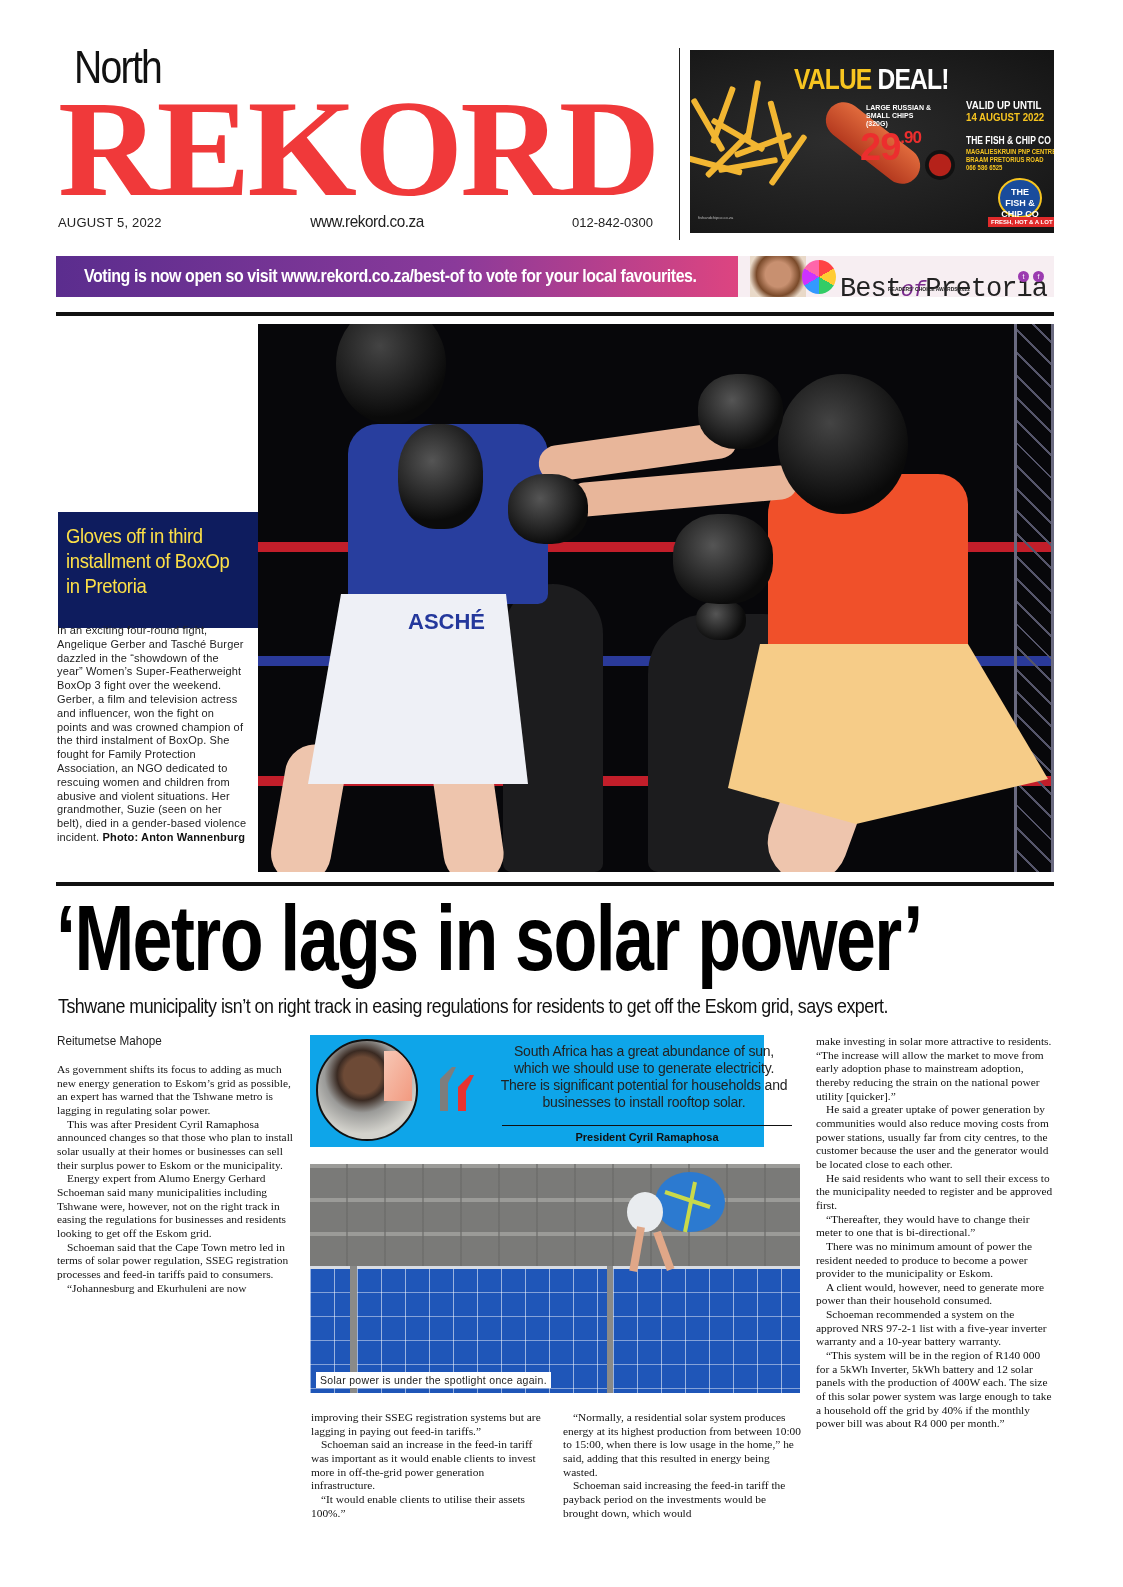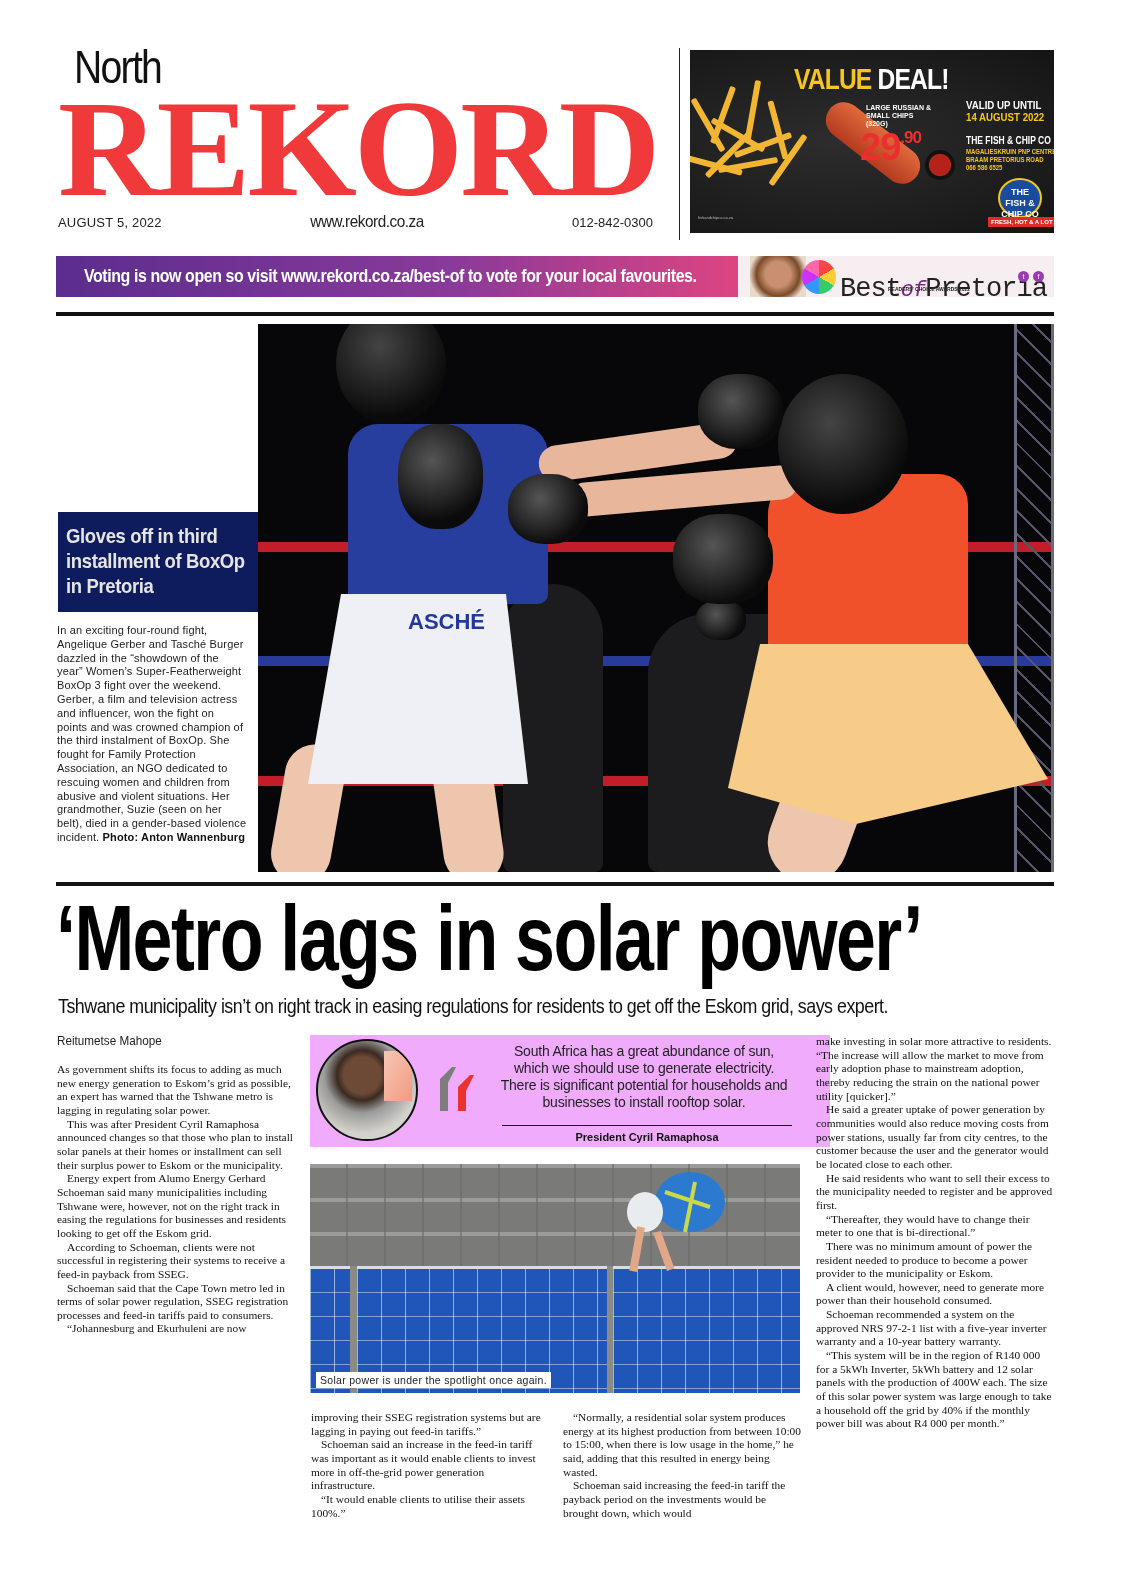--- a/index.html
+++ b/index.html
@@ -59,38 +59,38 @@
   .helmet { position: absolute; border-radius: 50%; background: radial-gradient(circle at 40% 35%, #444, #0a0a0a 70%); }
   .glove { position: absolute; border-radius: 45%; background: radial-gradient(circle at 40% 35%, #555, #0b0b0b 70%); }
   .arm { position: absolute; background: #e8b69a; border-radius: 20px; }
   .leg { position: absolute; background: #eec5ad; border-radius: 40px; }
   .shirt-orange { position: absolute; left: 510px; top: 150px; width: 200px; height: 190px; background: #f0502a; border-radius: 40px 30px 10px 10px; }
   .skirt-gold { position: absolute; left: 470px; top: 320px; width: 320px; height: 180px; background: #f6cc88; clip-path: polygon(10% 0, 75% 0, 100% 75%, 40% 100%, 0 80%); }
   .photographer { position: absolute; background: #1c1c1e; border-radius: 60px 60px 10px 10px; }
   .truss { position: absolute; right: 0; top: 0; width: 40px; height: 548px; border-left: 3px solid #6a6a80; border-right: 3px solid #6a6a80; background: repeating-linear-gradient(45deg, transparent 0 14px, #55556a 14px 16px); }
 
   
-  .cap-head { position: absolute; left: 58px; top: 512px; width: 200px; height: 100px; background: #0e1c5e; color: #e5e5e5; font-size: 21px; line-height: 25px; padding: 11px 8px; letter-spacing: -0.4px; font-weight: bold; }
+  .cap-head { position: absolute; left: 58px; top: 512px; width: 200px; height: 116px; background: #0e1c5e; color: #fde047; font-size: 21px; line-height: 25px; padding: 11px 8px; letter-spacing: -0.4px; }
   .cap-head span { display: block; transform: scaleX(0.88); transform-origin: left top; white-space: nowrap; }
   .cap-body { position: absolute; left: 57px; top: 624px; width: 190px; font-size: 11px; line-height: 13.8px; color: #222; letter-spacing: 0.15px; }
   .cap-body b { color: #111; }
 
   
   .headline { position: absolute; left: 56px; top: 888px; width: 1000px; font-family: "Liberation Sans", sans-serif; font-weight: bold; font-size: 92px; line-height: 100px; letter-spacing: -2px; color: #000; transform: scaleX(0.78); transform-origin: left top; white-space: nowrap; }
   .subhead { position: absolute; left: 58px; top: 994px; font-size: 21px; color: #111; letter-spacing: -0.6px; transform: scaleX(0.85); transform-origin: left top; white-space: nowrap; }
 
   
   .byline { position: absolute; left: 57px; top: 1033px; font-size: 13px; color: #222; transform: scaleX(0.9); transform-origin: left top; white-space: nowrap; }
   .col { position: absolute; font-family: "Liberation Serif", serif; font-size: 11.4px; line-height: 13.65px; color: #111; }
   .col p { text-indent: 0; }
   .col p + p { text-indent: 10px; }
   .col p.cont { text-indent: 0; }
 
   
-  .quote-box { position: absolute; left: 310px; top: 1035px; width: 520px; height: 112px; background: #f0abfc; }
+  .quote-box { position: absolute; left: 310px; top: 1035px; width: 454px; height: 112px; background: #0ea5e9; }
   .quote-photo { position: absolute; left: 6px; top: 4px; width: 102px; height: 102px; border-radius: 50%; border: 2px solid #111; background: radial-gradient(circle at 45% 35%, #6d4a36 0 22%, #3a2a22 30%, #9a9a98 45%, #d3d2cc 70%); overflow: hidden; }
   .quote-flag { position: absolute; right: 4px; top: 10px; width: 28px; height: 50px; background: linear-gradient(120deg, #f7c7b5, #f29a80); }
   .quote-mark { position: absolute; left: 126px; top: 30px; width: 40px; height: 48px; }
   .quote-text { position: absolute; left: 186px; top: 8px; width: 296px; text-align: center; font-size: 14px; line-height: 17px; color: #222; letter-spacing: -0.2px; }
   .quote-rule { position: absolute; left: 192px; top: 90px; width: 290px; height: 1px; background: #111; }
   .quote-attrib { position: absolute; left: 192px; top: 96px; width: 290px; text-align: center; font-size: 11px; font-weight: bold; color: #111; }
 
   
   .solar { position: absolute; left: 310px; top: 1164px; width: 490px; height: 229px; overflow: hidden; background: #8a8a88; }
   .roof { position: absolute; left: 0; top: 0; width: 100%; height: 102px; background: repeating-linear-gradient(0deg, #7a7a78 0 30px, #9b9b98 30px 34px), #8c8c8a; }
@@ -199,23 +199,22 @@
 
 <div class="rule-thick" style="top:882px"></div>
 
 <h1 class="headline">‘Metro lags in solar power’</h1>
 <div class="subhead">Tshwane municipality isn’t on right track in easing regulations for residents to get off the Eskom grid, says expert.</div>
 
 <div class="byline">Reitumetse Mahope</div>
 
 <div class="col" style="left:57px;top:1063px;width:238px;">
   <p>As government shifts its focus to adding as much new energy generation to Eskom’s grid as possible, an expert has warned that the Tshwane metro is lagging in regulating solar power.</p>
-  <p>This was after President Cyril Ramaphosa announced changes so that those who plan to install solar panels at their homes or installment can sell their surplus power to Eskom or the municipality.</p>
+  <p>This was after President Cyril Ramaphosa announced changes so that those who plan to install solar usually at their homes or businesses can sell their surplus power to Eskom or the municipality.</p>
   <p>Energy expert from Alumo Energy Gerhard Schoeman said many municipalities including Tshwane were, however, not on the right track in easing the regulations for businesses and residents looking to get off the Eskom grid.</p>
-  <p>According to Schoeman, clients were not successful in registering their systems to receive a feed-in payback from SSEG.</p>
   <p>Schoeman said that the Cape Town metro led in terms of solar power regulation, SSEG registration processes and feed-in tariffs paid to consumers.</p>
   <p>“Johannesburg and Ekurhuleni are now</p>
 </div>
 
 <div class="quote-box">
   <div class="quote-photo">
     <div class="quote-flag"></div>
   </div>
   <svg class="quote-mark" viewBox="0 0 40 48">
     <polygon points="4,14 16,2 20,2 12,18 12,46 4,46" fill="#7d7d7d"></polygon>

